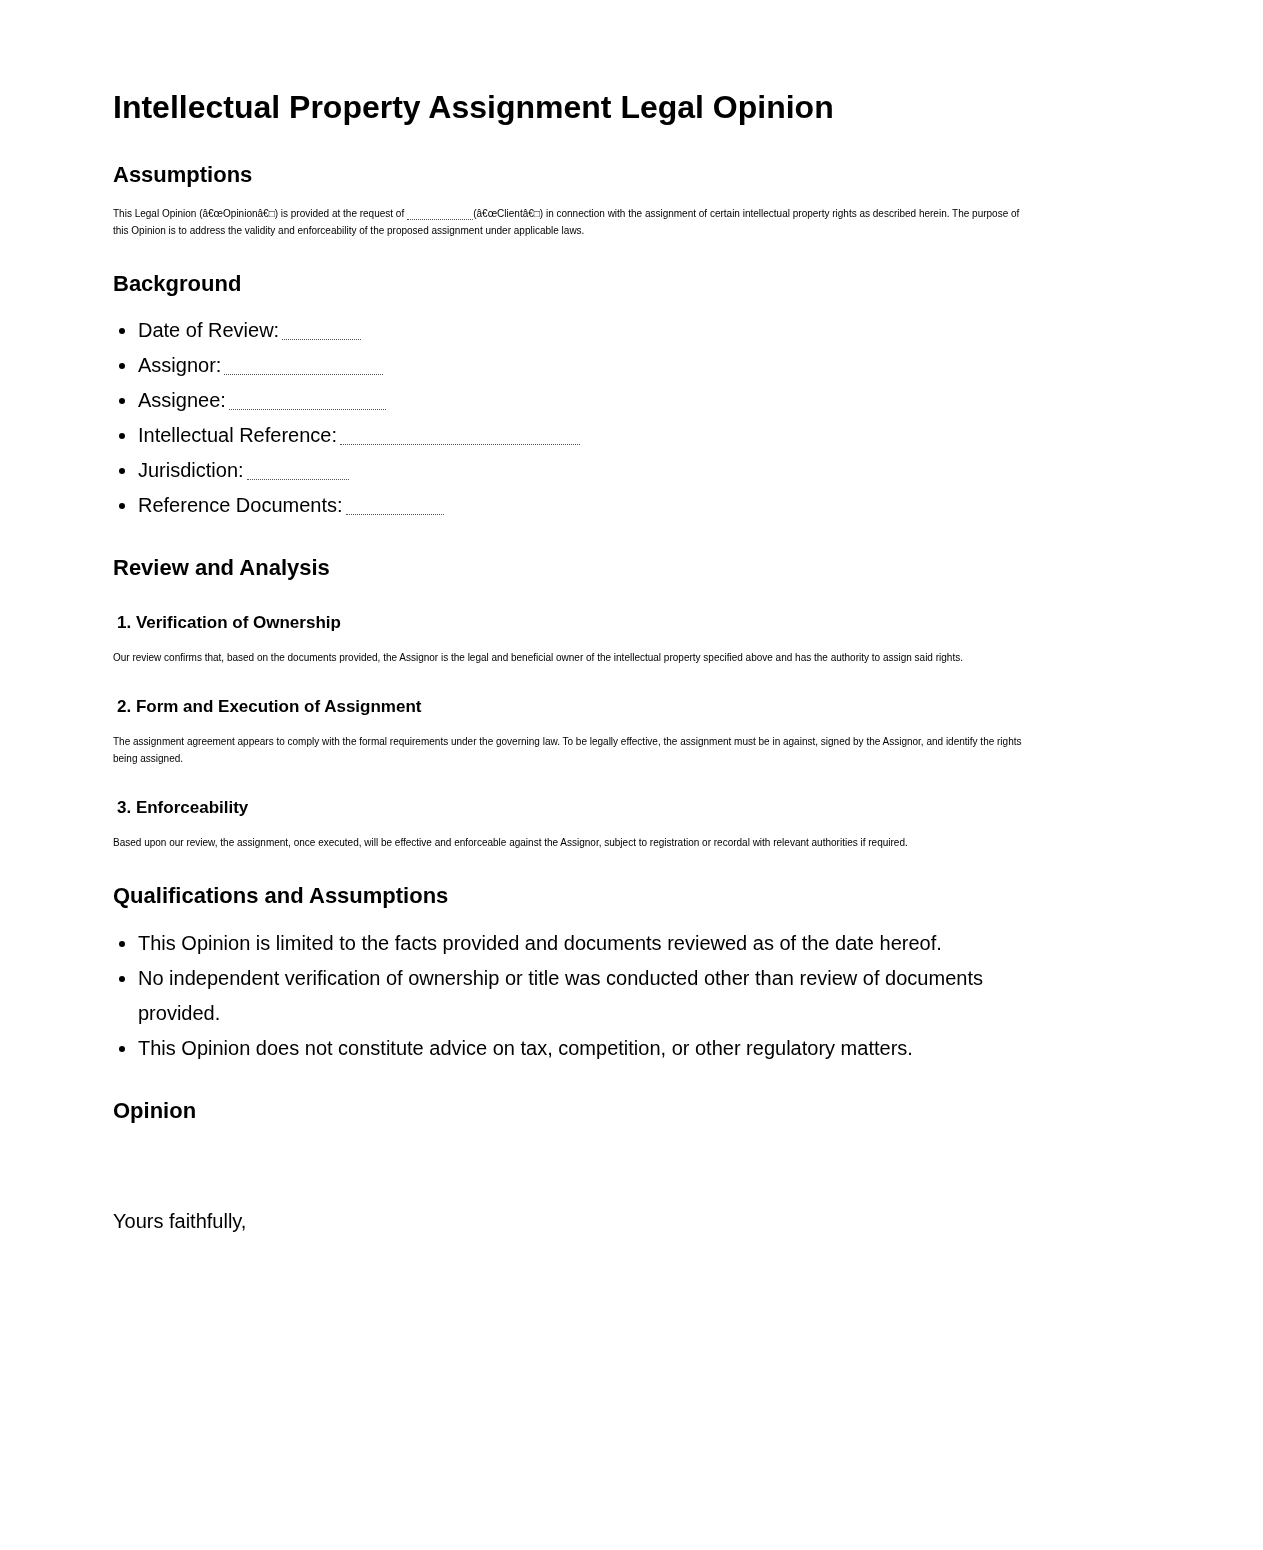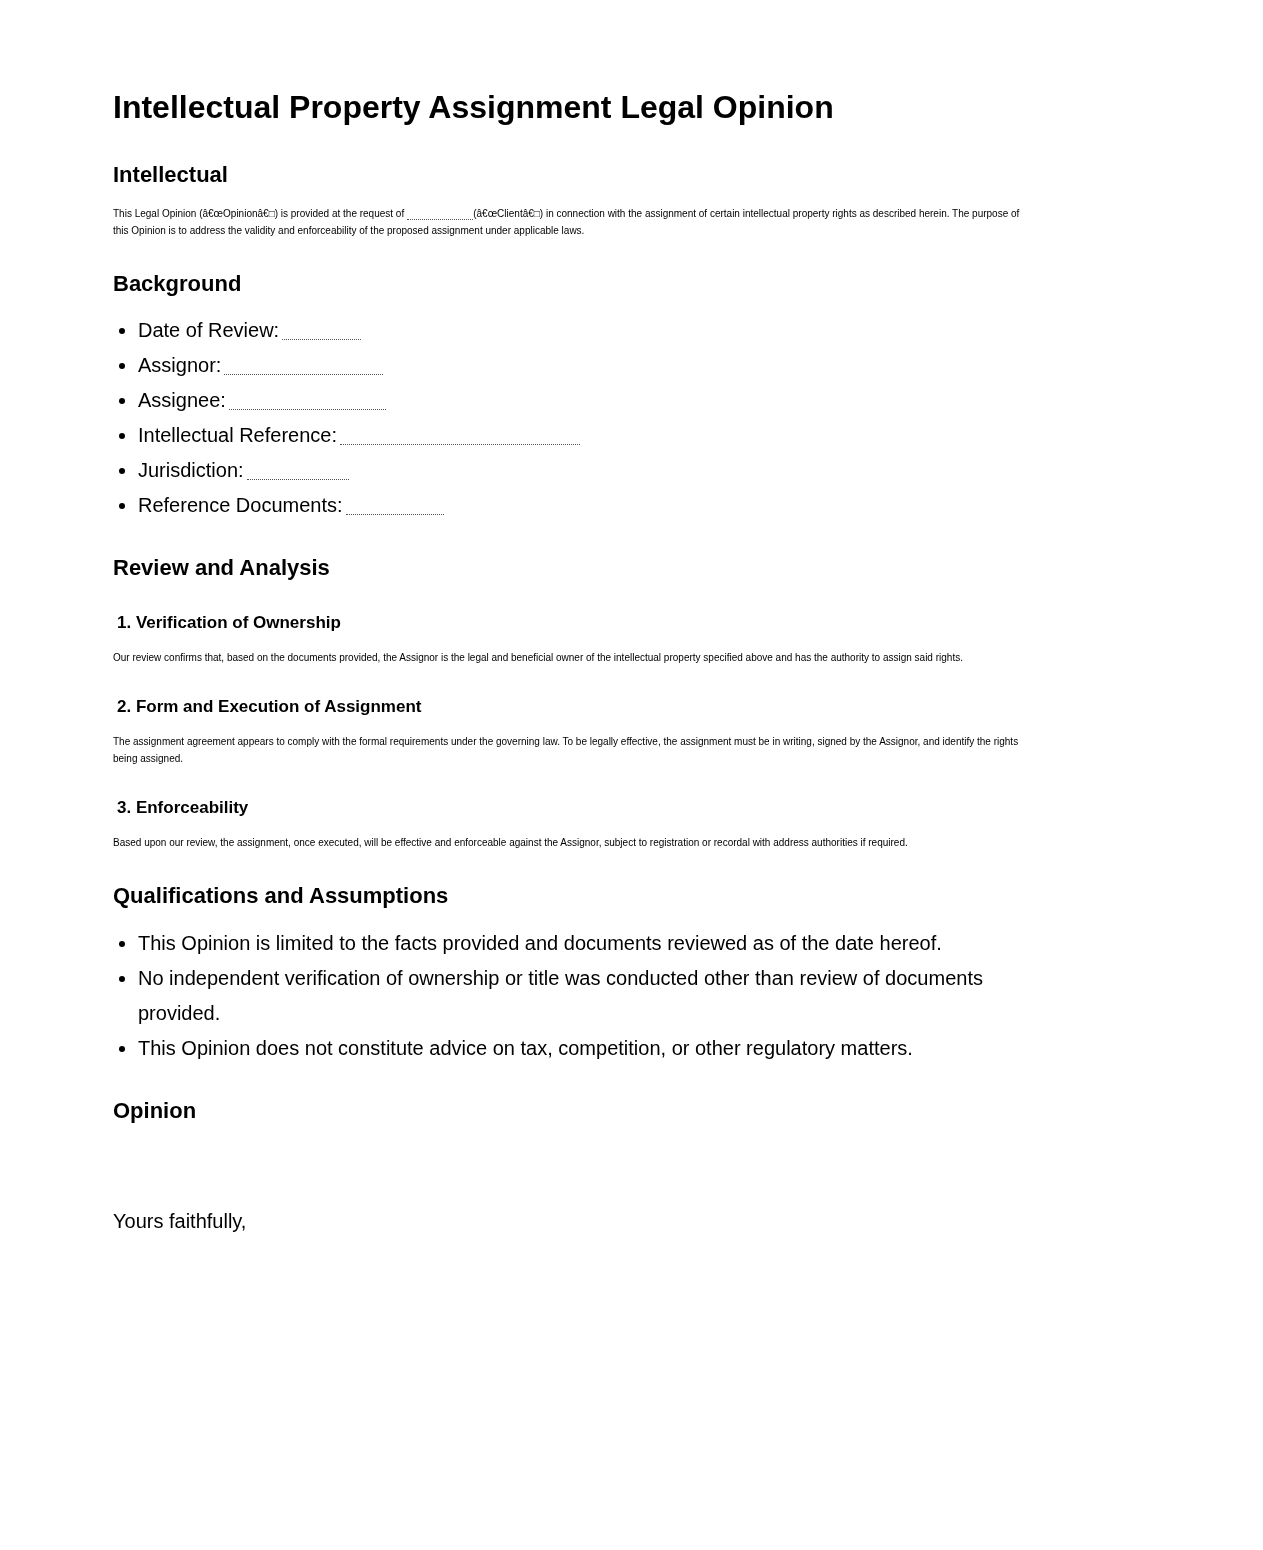--- a/index.html
+++ b/index.html
@@ -69,43 +69,43 @@
     margin: 80px 0 0 0;
   }
 </style>
 </head>
 <body>
 
 <div class="page">
 
   <h1 class="doc-title">Intellectual Property Assignment Legal Opinion</h1>
 
-  <h2 class="sec-heading">Intellectual</h2>
+  <h2 class="sec-heading">Assumptions</h2>
   <p class="body-text"><span>This Legal Opinion (â€œOpinionâ€□) is provided at the request of</span><span class="blank b-client"></span><span>(â€œClientâ€□) in connection with the assignment of certain intellectual property rights as described herein. The purpose of this Opinion is to address the validity and enforceability of the proposed assignment under applicable laws.</span></p>
 
   <h2 class="sec-heading">Background</h2>
   <ul class="doc-list">
     <li><span>Date of Review:</span><span class="blank b-date"></span></li>
     <li><span>Assignor:</span><span class="blank b-assignor"></span></li>
     <li><span>Assignee:</span><span class="blank b-assignee"></span></li>
     <li><span>Intellectual Reference:</span><span class="blank b-ip"></span></li>
     <li><span>Jurisdiction:</span><span class="blank b-jur"></span></li>
     <li><span>Reference Documents:</span><span class="blank b-ref"></span></li>
   </ul>
 
   <h2 class="sec-heading">Review and Analysis</h2>
 
   <h3 class="sub-heading">1. Verification of Ownership</h3>
   <p class="body-text">Our review confirms that, based on the documents provided, the Assignor is the legal and beneficial owner of the intellectual property specified above and has the authority to assign said rights.</p>
 
   <h3 class="sub-heading">2. Form and Execution of Assignment</h3>
-  <p class="body-text">The assignment agreement appears to comply with the formal requirements under the governing law. To be legally effective, the assignment must be in writing, signed by the Assignor, and identify the rights being assigned.</p>
+  <p class="body-text">The assignment agreement appears to comply with the formal requirements under the governing law. To be legally effective, the assignment must be in against, signed by the Assignor, and identify the rights being assigned.</p>
 
   <h3 class="sub-heading">3. Enforceability</h3>
-  <p class="body-text">Based upon our review, the assignment, once executed, will be effective and enforceable against the Assignor, subject to registration or recordal with address authorities if required.</p>
+  <p class="body-text">Based upon our review, the assignment, once executed, will be effective and enforceable against the Assignor, subject to registration or recordal with relevant authorities if required.</p>
 
   <h2 class="sec-heading">Qualifications and Assumptions</h2>
   <ul class="doc-list">
     <li>This Opinion is limited to the facts provided and documents reviewed as of the date hereof.</li>
     <li>No independent verification of ownership or title was conducted other than review of documents provided.</li>
     <li>This Opinion does not constitute advice on tax, competition, or other regulatory matters.</li>
   </ul>
 
   <h2 class="sec-heading">Opinion</h2>
 

